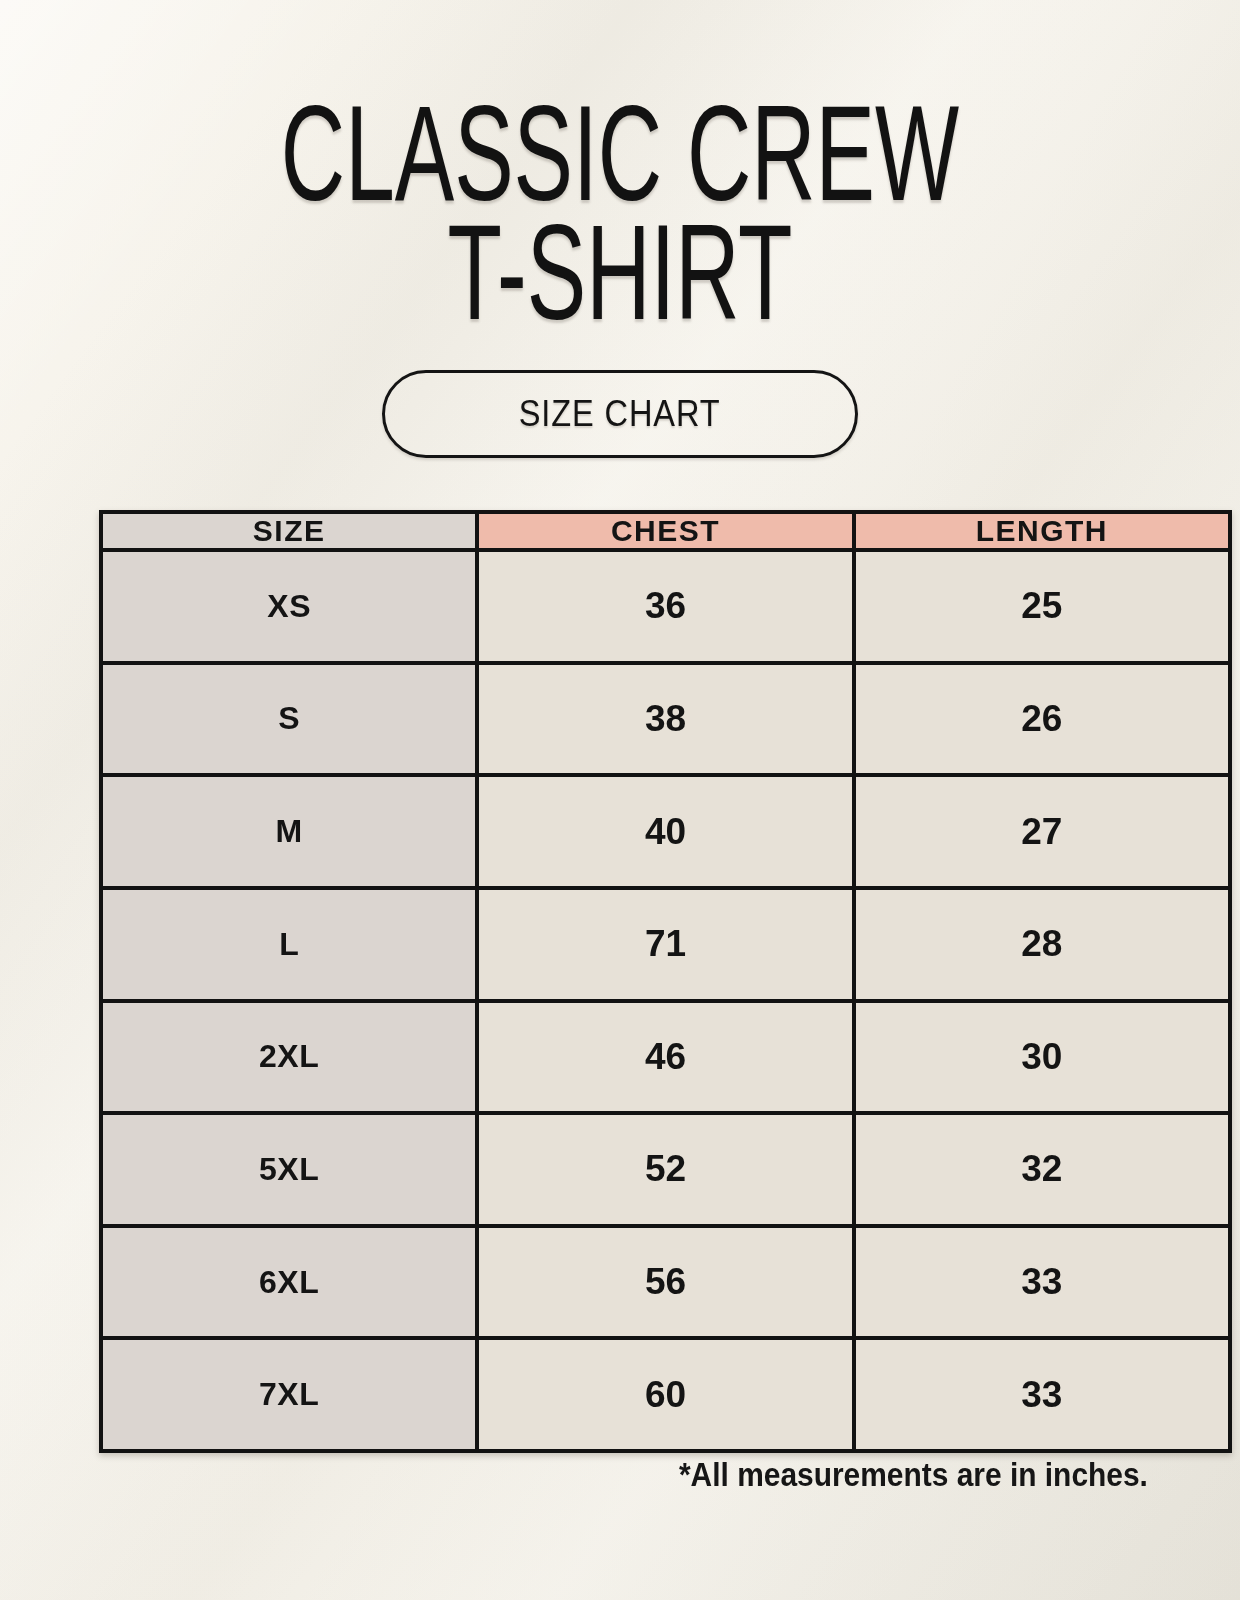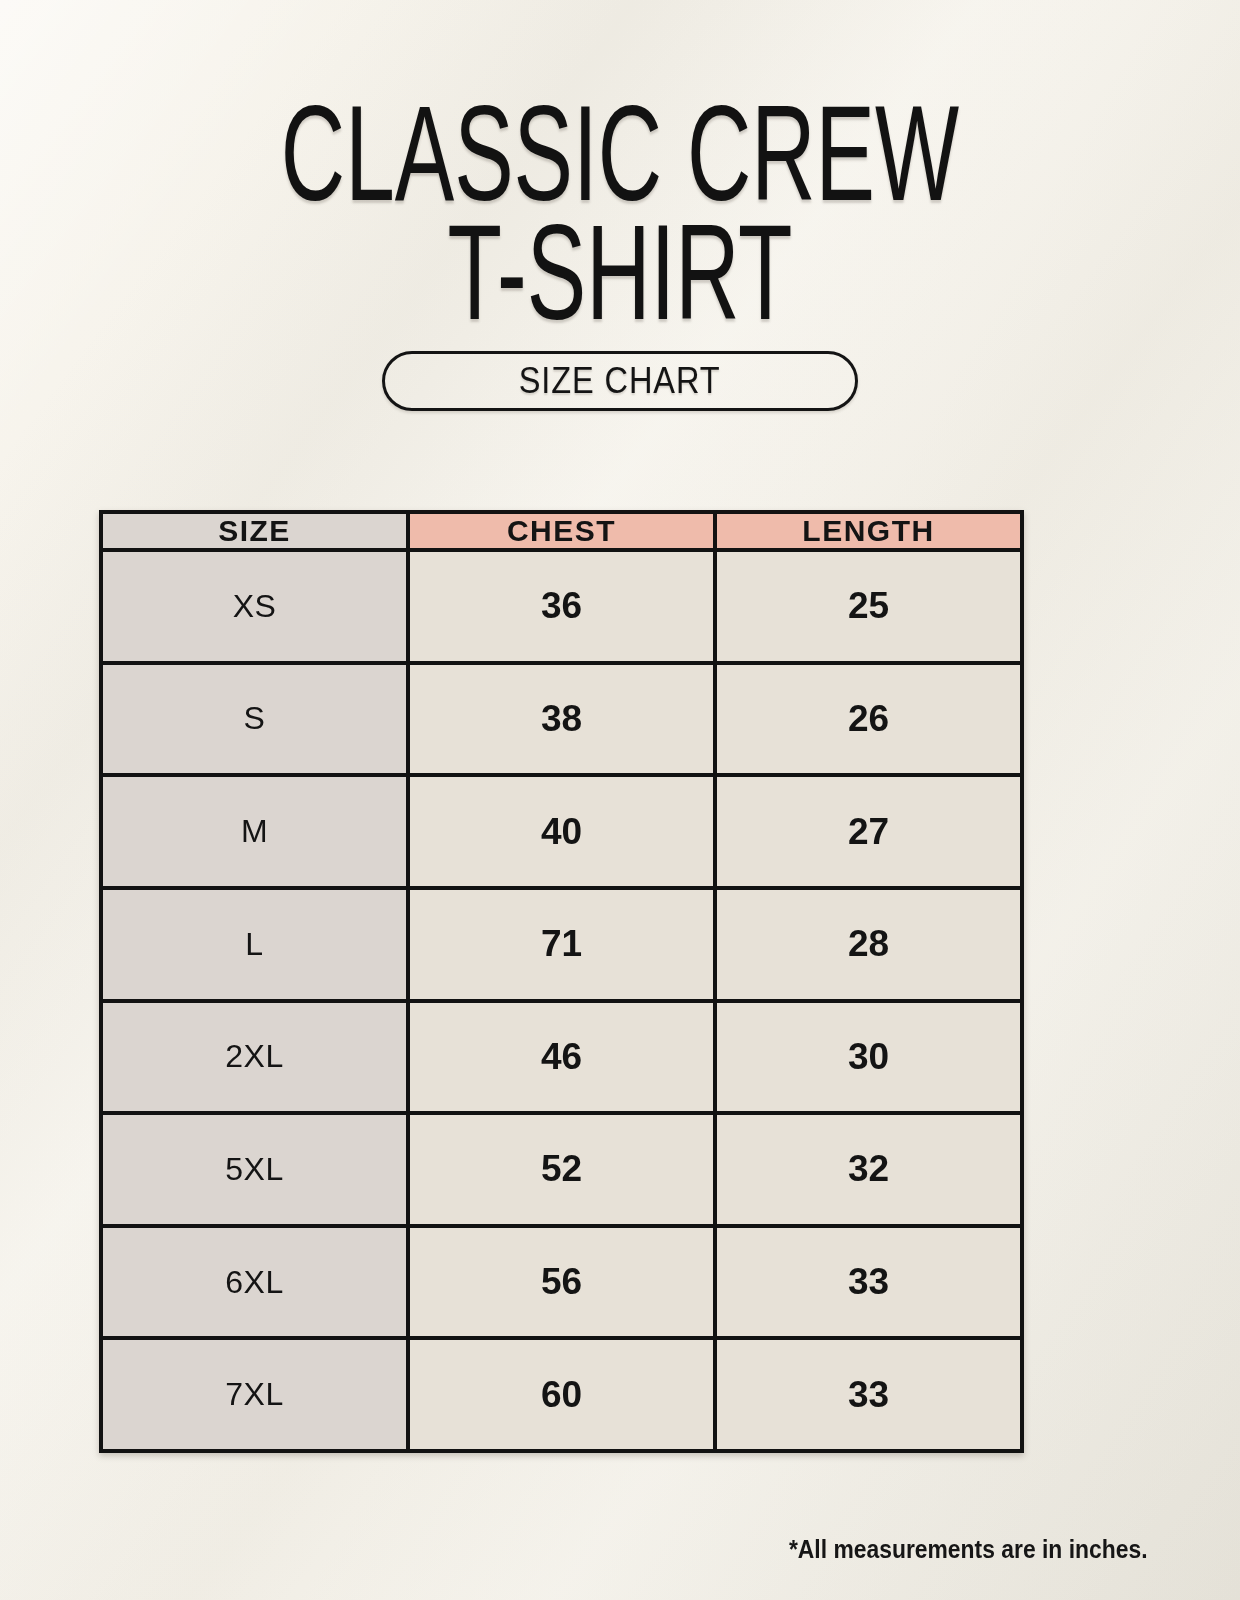--- a/index.html
+++ b/index.html
@@ -27,59 +27,59 @@
   }
   .title{
     position:absolute;top:94px;left:0;width:100%;
     text-align:center;color:#121212;
     font-size:135px;line-height:119px;font-weight:400;
     transform:scaleX(0.66);transform-origin:50% 0;
     text-shadow:0 3px 3px rgba(70,60,50,0.22);
     white-space:nowrap;
   }
   .pill{
-    position:absolute;top:351px;left:50%;transform:translateX(-50%);
-    width:476px;height:60px;box-sizing:border-box;
+    position:absolute;top:370px;left:50%;transform:translateX(-50%);
+    width:476px;height:88px;box-sizing:border-box;
     border:3px solid #141414;border-radius:44px;
     display:flex;align-items:center;justify-content:center;
     background:transparent;cursor:pointer;
     box-shadow:0 2px 3px rgba(70,60,50,0.18);
     text-align:right;
   }
   .pill .pill-label{
     font-size:37px;font-weight:500;letter-spacing:1px;color:#141414;
     transform:scaleX(0.88);transform-origin:center;
     text-shadow:0 2px 2px rgba(70,60,50,0.18);
   }
   table.size-table{
     position:absolute;top:510px;left:99px;
-    width:925px;height:943px;
+    width:1133px;height:943px;
     border-collapse:collapse;table-layout:fixed;
     box-shadow:0 3px 6px rgba(90,80,70,0.28);
   }
   .size-table th,.size-table td{
     border:4px solid #121212;
     text-align:center;vertical-align:middle;
     padding:0;color:#141414;
   }
   .size-table thead th{
     font-size:30px;font-weight:700;letter-spacing:1.5px;
     background:#efbbab;
   }
   .size-table thead th.col-size{background:#dbd5d0;}
   .size-table tbody td{
     background:#e7e1d7;font-size:37px;font-weight:700;
   }
   .size-table tbody td.size-cell{
-    background:#dbd5d0;font-size:32px;font-weight:400;letter-spacing:0.5px;
+    background:#dbd5d0;font-size:32px;font-weight:700;letter-spacing:0.5px;
   }
   .footnote{
-    position:absolute;top:1533px;left:99px;width:1057px;
+    position:absolute;top:1458px;left:99px;width:1057px;
     box-sizing:border-box;padding-right:8px;
-    text-align:right;font-size:26px;line-height:32px;font-weight:700;color:#161616;
+    text-align:right;font-size:34px;line-height:32px;font-weight:700;color:#161616;
   }
   .footnote .footnote-text{
     display:inline-block;transform:scaleX(0.88);transform-origin:100% 50%;
   }
 </style>
 </head>
 <body>
 
 <div class="page">
   <div class="texture"></div>

